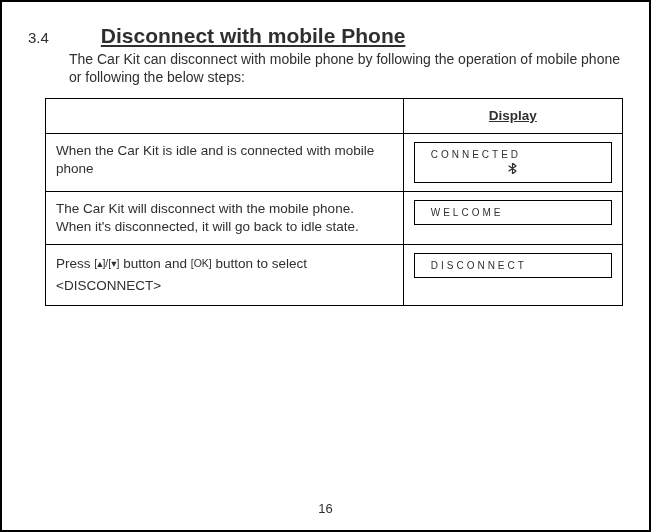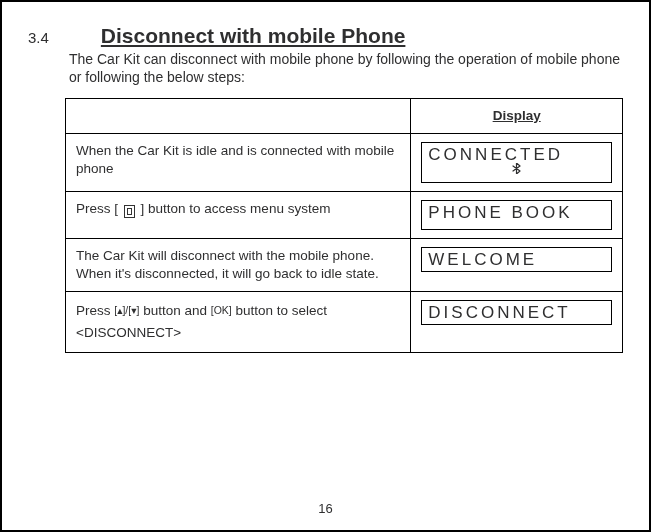--- a/index.html
+++ b/index.html
@@ -59,24 +59,24 @@
   .col-right { width: 38%; }
   th.display-head {
     text-align: center;
     font-weight: 700;
     text-decoration: underline;
     font-size: 14px;
   }
   
   .lcd {
     border: 1px solid #000;
-    padding: 4px 6px;
+    padding: 4px 16px;
     line-height: 15px;
     font-family: Arial, Helvetica, sans-serif;
-    font-size: 17px;
+    font-size: 10px;
     letter-spacing: 3px;
     min-height: 30px;
     box-sizing: border-box;
   }
   .lcd.single {
     min-height: 22px;
   }
   .lcd-line1 { white-space: nowrap; }
   .bt-icon {
     display: block;
@@ -125,21 +125,21 @@
 <body>
 
 <div class="page">
 
   <div class="sec-row">
     <div class="sec-num">3.4</div>
     <div class="sec-title">Disconnect with mobile Phone</div>
   </div>
   <div class="intro-wrap">The Car Kit can disconnect with mobile phone by following the operation of mobile phone or following the below steps:</div>
 
-  <div style="margin-left:37px;border-radius:25px;">
+  <div style="margin-left:17px;border-radius:25px;">
   <table class="steps">
     <colgroup>
       <col class="col-left">
       <col class="col-right">
     </colgroup>
     <tbody>
           <tr>
       <th></th>
       <th class="display-head">Display</th>
     </tr>
@@ -151,32 +151,20 @@
           <span class="lcd-line1">CONNECTED</span>
           <span class="bt-icon">
             <svg width="9" height="11" viewBox="0 0 9 11">
               <path d="M4.5 0 L8 3 L1 8 M1 3 L8 8 L4.5 11 L4.5 0" fill="none" stroke="#2f2f30" stroke-width="1.2" stroke-linejoin="round" stroke-linecap="round"></path>
             </svg>
           </span>
         </div>
       </td>
     </tr>
 
-    <tr>
-      <td>
-        <span>Press </span>
-        <span class="inline-btn">[&nbsp;<span class="sqbtn"></span>&nbsp;]</span>
-        <span> button to access menu system</span>
-      </td>
-      <td>
-        <div class="lcd">
-          <span class="lcd-line1">PHONE  BOOK</span>
-        </div>
-      </td>
-    </tr>
 
     <tr>
       <td>The Car Kit will disconnect with the mobile phone. When it's disconnected, it will go back to idle state.</td>
       <td>
         <div class="lcd single">
           <span class="lcd-line1">WELCOME</span>
         </div>
       </td>
     </tr>
 

